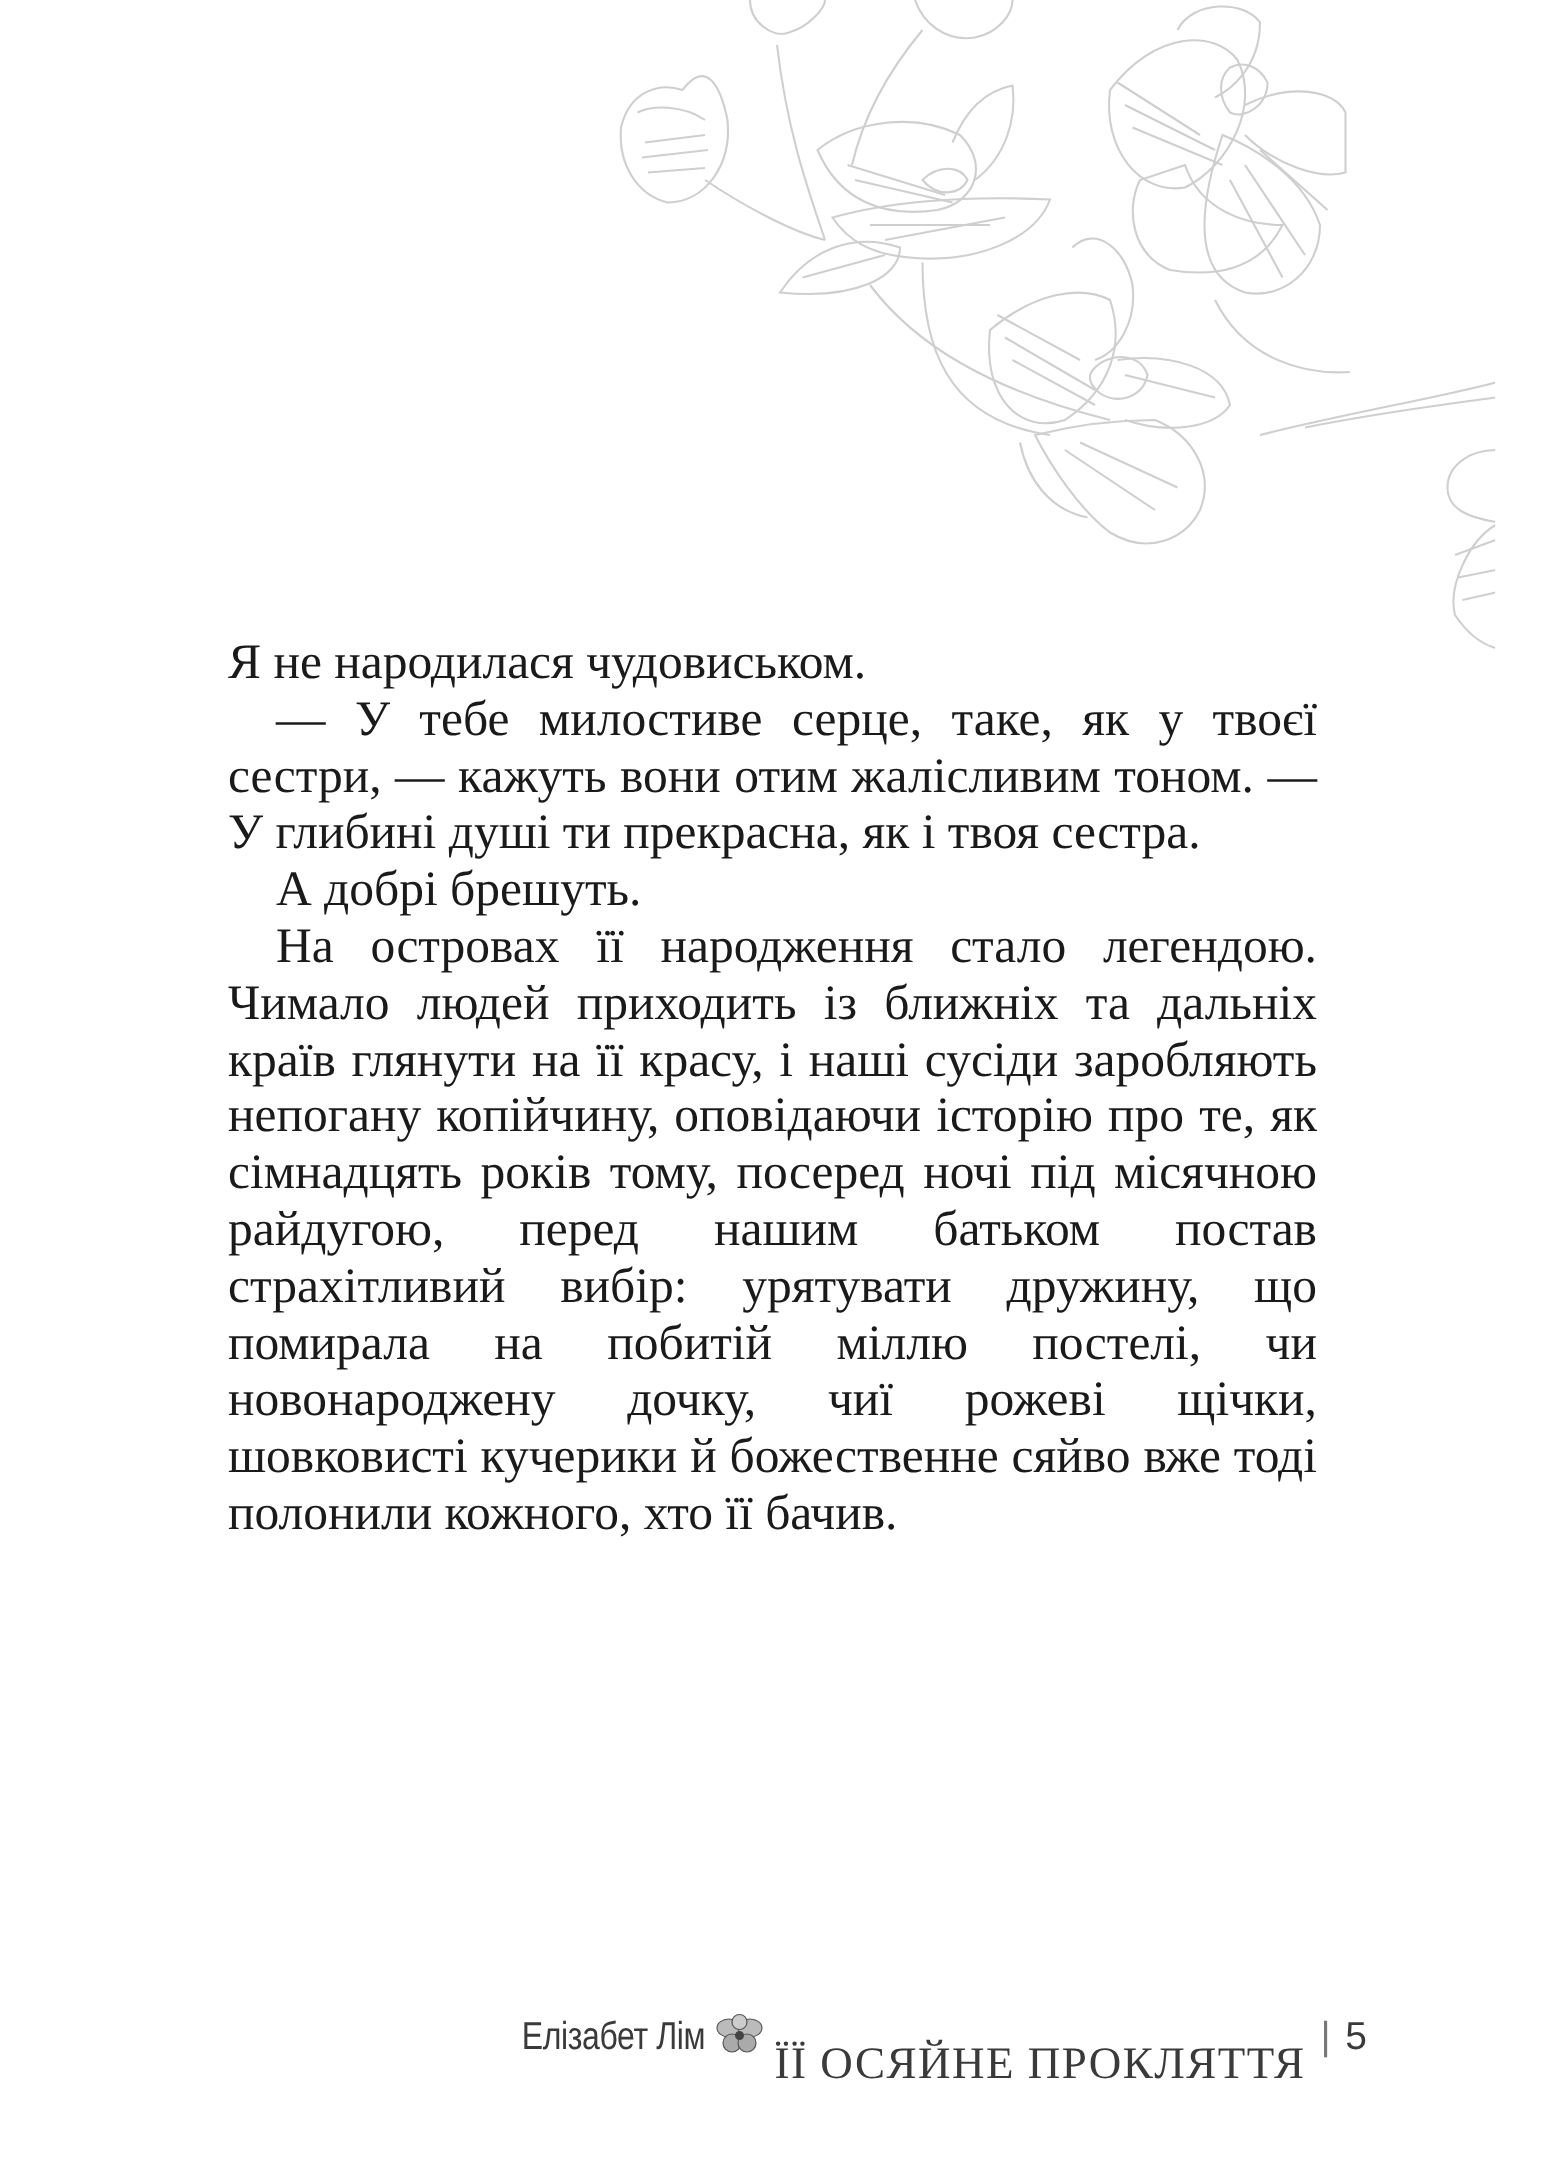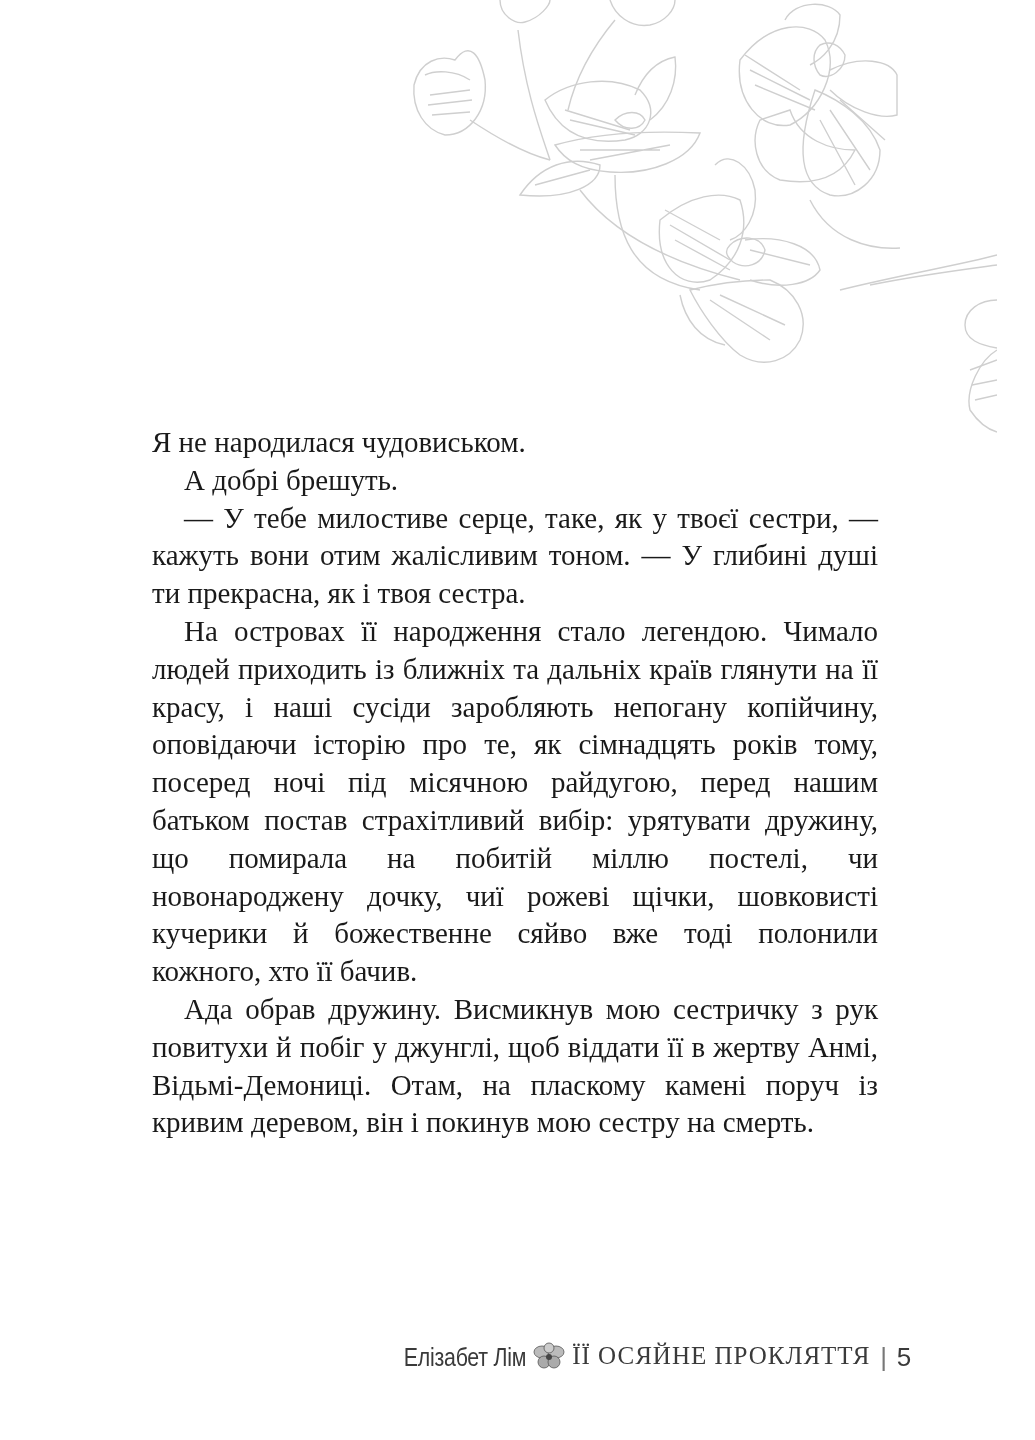--- a/index.html
+++ b/index.html
@@ -2,33 +2,33 @@
 <html><head>
 <meta charset="utf-8">
 <style>
   html, body { margin: 0; padding: 0; background: #ffffff; }
   body { width: 1035px; height: 1440px; position: relative; overflow: hidden; }
   .illustration { position: absolute; left: 400px; top: 0; width: 597px; height: 440px; overflow: hidden; }
   .illustration svg { display: block; }
   .text-block {
     position: absolute; left: 152px; top: 424px; width: 726px;
     font-family: "Liberation Serif", "DejaVu Serif", serif;
-    font-size: 29px; line-height: 37.8px; color: #1a1a1a;
+    font-size: 33px; line-height: 37.8px; color: #1a1a1a;
     text-align: justify; hyphens: manual;
   }
   .text-block p { margin: 0; text-indent: 32px; }
   .text-block p.first { text-indent: 0; }
   .footer {
     position: absolute; right: 124px; top: 1342px;
     font-family: "Liberation Sans", "DejaVu Sans", sans-serif;
     color: #3a3a3a; font-size: 26px; display: flex; align-items: flex-start; gap: 6px;
     letter-spacing: -0.3px;
   }
   .footer .author { font-stretch: condensed; transform: scaleX(0.82); transform-origin: right center; display: inline-block; }
-  .footer .title { font-family: "Liberation Serif", "DejaVu Serif", serif; letter-spacing: 1px; font-size: 25px; }
+  .footer .title { font-family: "Liberation Serif", "DejaVu Serif", serif; letter-spacing: 1px; font-size: 30px; margin-top: 17px; }
   .footer .sep { color: #777; margin: 0 4px; }
   .footer .orchid { width: 34px; height: 30px; display: inline-block; }
 </style>
 </head>
 <body>
 
 <div class="illustration">
   <svg width="597" height="440" viewBox="0 0 597 440" fill="none" stroke="#cfcfcf" stroke-width="1.4">
 
     <path d="M118 30 C125 90 140 130 150 160"></path>
@@ -71,24 +71,23 @@
     <path d="M270 225 L330 260 M275 240 L330 270 M265 210 L320 240 M310 300 L370 340 M320 295 L385 325 M350 250 L410 265"></path>
 
     <path d="M597 300 C580 300 565 310 565 325 C565 340 580 345 597 348"></path>
     <path d="M597 350 C580 360 565 390 570 410 C580 425 590 430 597 432"></path>
     <path d="M570 370 L597 360 M572 385 L597 380 M575 400 L597 395"></path>
   </svg>
 </div>
 
 <div class="text-block">
   <p class="first">Я не народилася чудовиськом.</p>
+  <p>— У тебе милостиве серце, таке, як у твоєї сестри, — кажуть вони отим жалісливим тоном. — У глибині душі ти прекрасна, як і твоя сестра.</p>
   <p>А добрі брешуть.</p>
-  <p>— У тебе милостиве серце, таке, як у твоєї сестри, — кажуть вони отим жалісливим тоном. — У глибині душі ти прекрасна, як і твоя сестра.</p>
   <p>На островах її народження стало легендою. Чимало людей приходить із ближніх та дальніх країв глянути на її красу, і наші сусіди заробляють непогану копійчину, оповідаючи історію про те, як сімнадцять років тому, посеред ночі під місячною райдугою, перед нашим батьком постав страхітливий вибір: урятувати дружину, що помирала на побитій міллю постелі, чи новонароджену дочку, чиї рожеві щічки, шовковисті кучерики й божественне сяйво вже тоді полонили кожного, хто її бачив.</p>
-  <p>Ада обрав дружину. Висмикнув мою сестричку з рук повитухи й побіг у джунглі, щоб віддати її в жертву Анмі, Відьмі-Демониці. Отам, на пласкому камені поруч із кривим деревом, він і покинув мою сестру на смерть.</p>
 </div>
 
 <div class="footer">
   <span class="author">Елізабет Лім</span>
   <span class="orchid">
     <svg width="34" height="30" viewBox="0 0 34 30">
       <ellipse cx="10" cy="10" rx="8" ry="6" fill="#bbb" stroke="#555" stroke-width="0.8"></ellipse>
       <ellipse cx="24" cy="10" rx="8" ry="6" fill="#bbb" stroke="#555" stroke-width="0.8"></ellipse>
       <ellipse cx="17" cy="6" rx="5" ry="5" fill="#ccc" stroke="#555" stroke-width="0.8"></ellipse>
       <ellipse cx="12" cy="20" rx="6" ry="6" fill="#aaa" stroke="#555" stroke-width="0.8"></ellipse>

